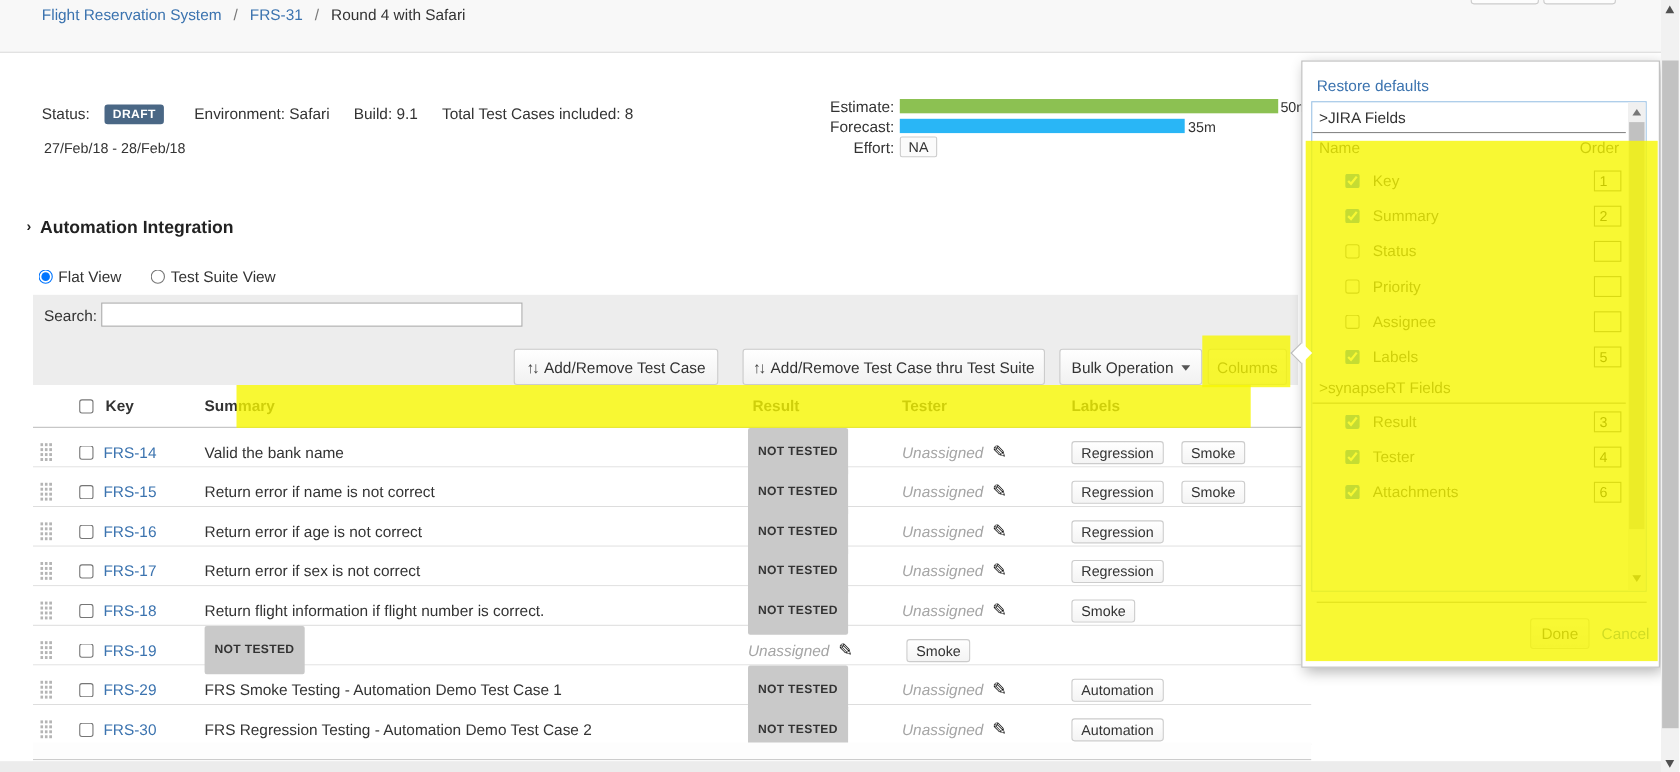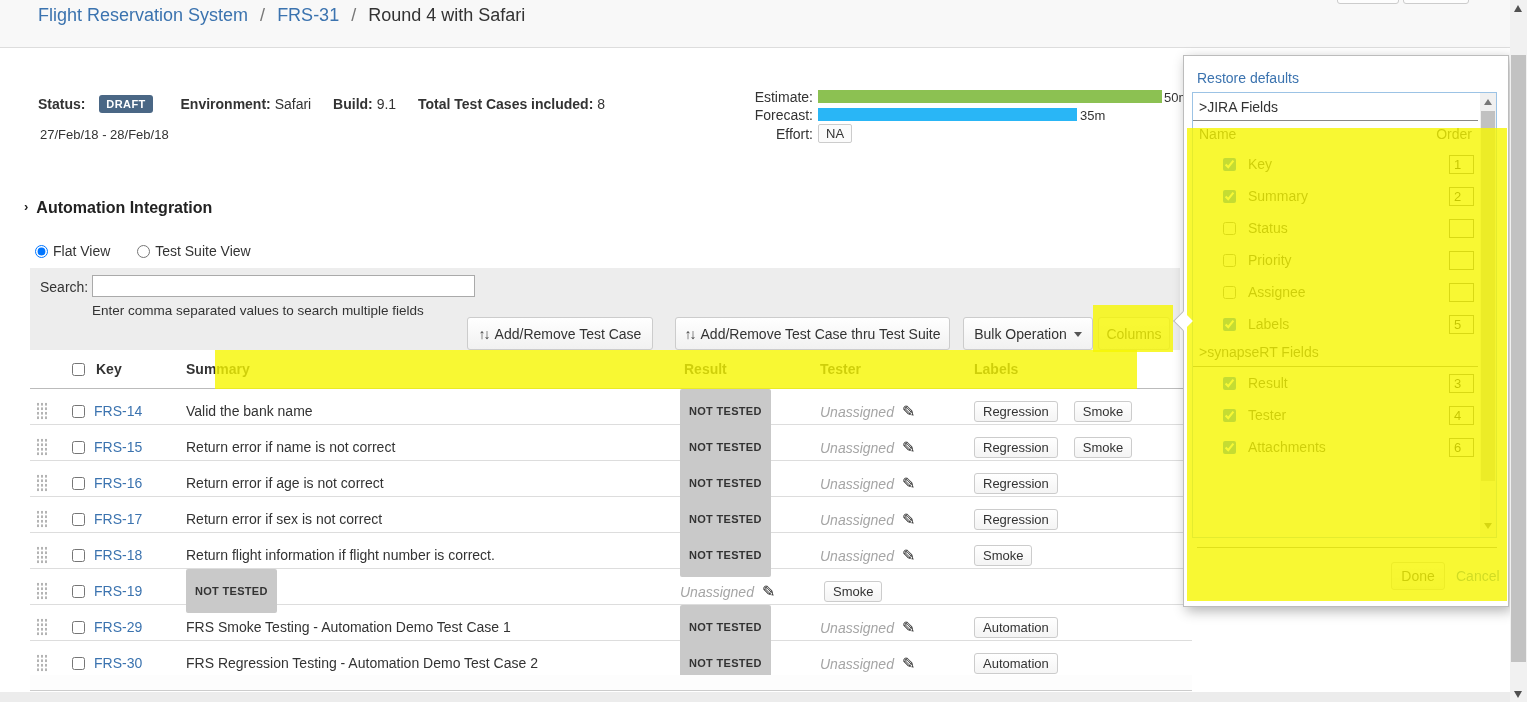--- a/index.html
+++ b/index.html
@@ -6,27 +6,27 @@
     --link:#3b73af; --green:#8cc152; --blue:#29b6f6; --draft:#4a6785; --badge:#cccccc;
     --hl:rgba(246,246,0,0.8);
   }
   *{box-sizing:border-box;}
   body{margin:0;background:#fff;}
   .screen{position:relative;width:1527px;height:702px;overflow:hidden;
     font-family:"Liberation Sans",sans-serif;font-size:14px;color:#333;background:#fff;}
 
   
   .topbar{position:absolute;left:0;top:0;width:1510px;height:48px;background:#f8f8f8;border-bottom:1px solid #ddd;}
-  .breadcrumb{position:absolute;left:38px;top:5px;font-size:18px;}
+  .breadcrumb{position:absolute;left:38px;top:5px;font-size:14px;}
   .breadcrumb a{color:var(--link);text-decoration:none;cursor:pointer;}
   .crumb-sep{color:#777;margin:0 7px;}
   .partial-btn{position:absolute;top:-24px;height:28px;border:1px solid #ccc;border-radius:3px;background:#fdfdfd;}
 
   
-  .lbl{font-weight:bold;color:#333;}
+  .lbl{font-weight:normal;color:#333;}
   .status-row{position:absolute;left:38px;top:95px;}
   .status-row > span{margin-right:10px;}
   .draft-badge{display:inline-block;background:var(--draft);color:#fff;font-size:11px;font-weight:bold;
     padding:3px 7px;border-radius:3px;letter-spacing:.4px;vertical-align:1px;}
   .date-range{position:absolute;left:40px;top:127px;font-size:13px;}
   .est-label{position:absolute;width:75px;text-align:right;font-size:14px;}
   .bar{position:absolute;height:13px;}
   .bar-value{position:absolute;font-size:13px;color:#333;}
   .effort-na{position:absolute;left:818px;top:124px;border:1px solid #ccc;background:#fbfbfb;
     font-size:13px;padding:1px 7px;border-radius:2px;}
@@ -155,21 +155,20 @@
   </div>
 
   <div class="view-row">
     <label><input type="radio" name="view" checked="" style=""><span>Flat View</span></label>
     <label><input type="radio" name="view" style=""><span>Test Suite View</span></label>
   </div>
 
   <div class="gray-panel">
     <span class="search-label">Search:</span>
     <input class="search-input" type="text" value="" style="">
-    <div class="search-hint">Enter comma separated values to search multiple fields</div>
 
     <button class="btn" style="left:437px;width:186px;">
       <span class="updown">↑↓</span><span>Add/Remove Test Case</span>
     </button>
     <button class="btn" style="left:645px;width:275px;">
       <span class="updown">↑↓</span><span>Add/Remove Test Case thru Test Suite</span>
     </button>
     <button class="btn" style="left:933px;width:130px;">
       <span>Bulk Operation</span><span class="caret"></span>
     </button>

